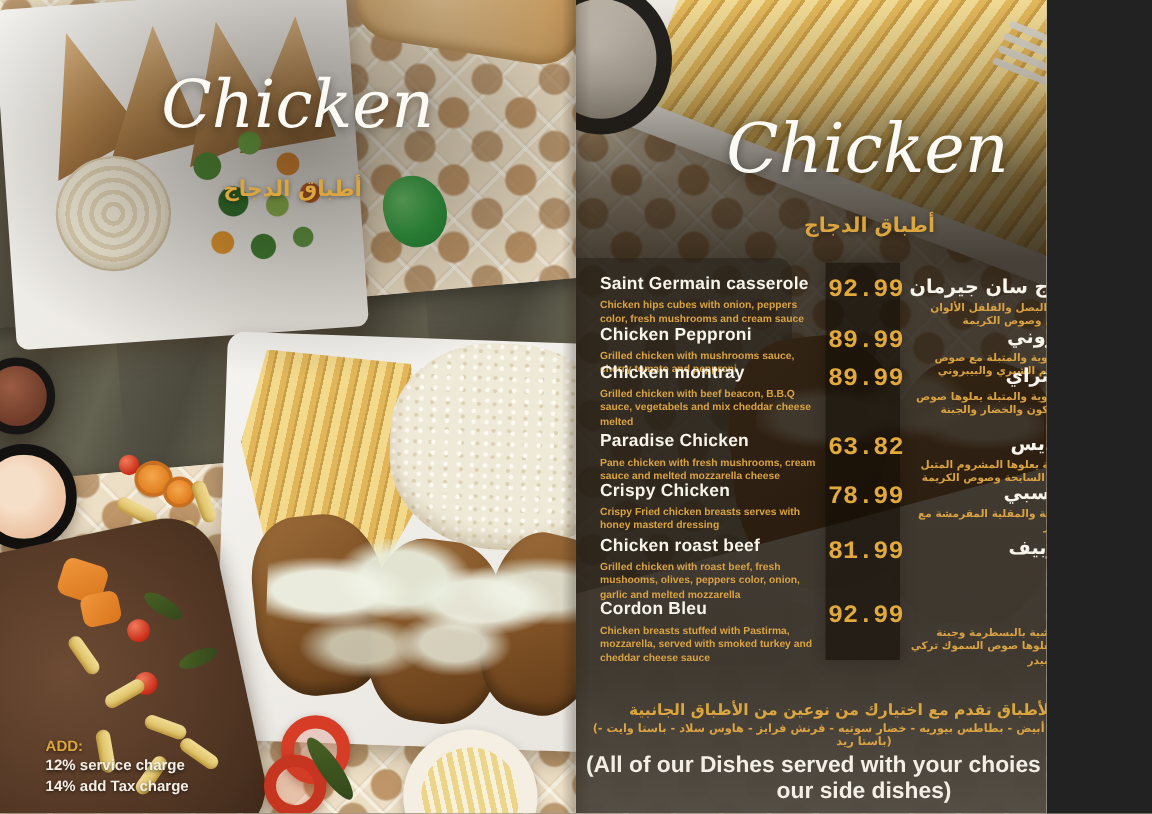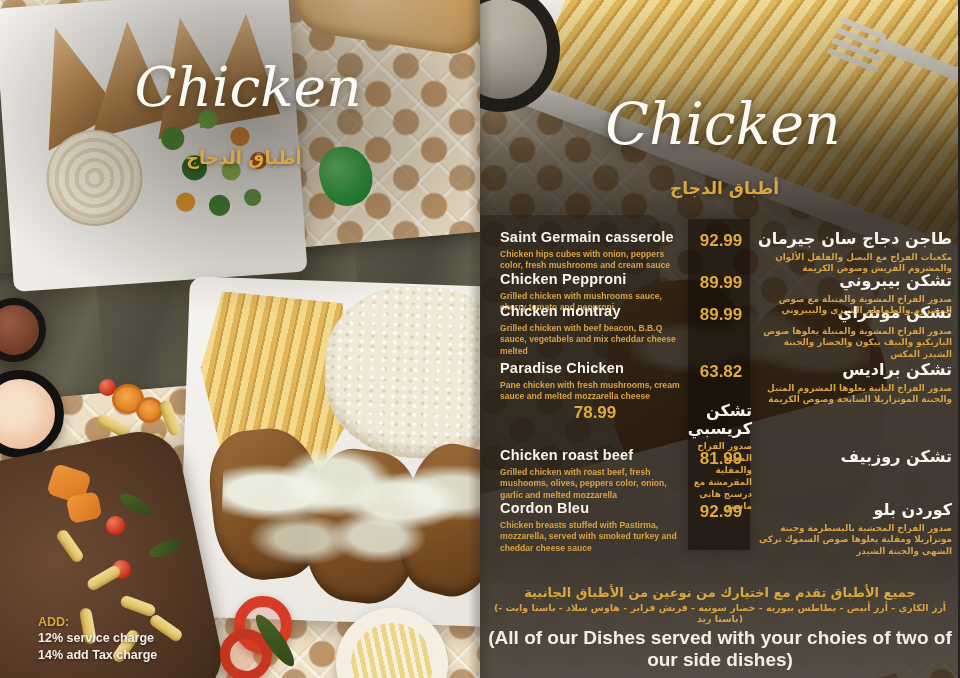--- a/index.html
+++ b/index.html
@@ -1,18 +1,18 @@
 <!DOCTYPE html>
 <html><head>
 <meta charset="utf-8">
 <style>
   * { box-sizing: border-box; margin: 0; padding: 0; }
   body { margin: 0; background: #222; }
   .spread {
-    position: relative; width: 958px; height: 678px; overflow: hidden;
+    position: relative; width: 872px; height: 678px; overflow: hidden;
     font-family: "Liberation Sans", sans-serif;
     background: #eadcc2;
   }
   
   .lattice {
     background-color: #ecdfc6;
     background-image:
       radial-gradient(circle at center, rgba(184,140,92,0.88) 0, rgba(184,140,92,0.88) 12px, rgba(184,140,92,0) 14px),
       radial-gradient(circle at center, rgba(168,126,80,0.72) 0, rgba(168,126,80,0.72) 12px, rgba(168,126,80,0) 14px),
       repeating-linear-gradient(45deg, rgba(255,252,243,0.55) 0 3px, rgba(120,90,55,0.05) 3px 5px, rgba(255,252,243,0) 5px 28px),
@@ -159,21 +159,21 @@
       rgba(26,19,11,0.02) 0%, rgba(26,19,11,0.2) 10%, rgba(26,19,11,0.62) 22%,
       rgba(27,20,12,0.8) 32%, rgba(27,20,12,0.82) 82%, rgba(27,20,12,0.72) 100%); }
   .price-band { left: 208px; top: 219px; width: 62px; height: 331px; z-index: 15;
     background: rgba(16,10,4,0.58); box-shadow: 0 0 14px rgba(0,0,0,0.25); }
 
   
   .menu-row { position: absolute; left: 20px; width: 452px; z-index: 20;
     display: grid; grid-template-columns: 190px 62px 1fr; align-items: start; }
   .item-name { color: #f7f4ec; font-weight: bold; font-size: 14.5px; letter-spacing: 0.2px; line-height: 1.05; }
   .item-desc { color: #d9a243; font-weight: bold; font-size: 8.6px; line-height: 1.3; margin-top: 4px; width: 185px; }
-  .item-price { color: #e2a93c; font-weight: bold; font-size: 17px; text-align: center; padding-top: 1px; }
+  .item-price { color: #e2a93c; font-weight: bold; font-size: 21px; text-align: center; padding-top: 1px; font-family: Liberation Mono, monospace; }
   .ar-cell { direction: rtl; text-align: right; }
   .item-name-ar { font-family: "DejaVu Sans", sans-serif; color: #f7f4ec; font-weight: bold; font-size: 16px; line-height: 1.1; }
   .item-desc-ar { font-family: "DejaVu Sans", sans-serif; color: #d9a243; font-weight: bold; font-size: 8.8px; line-height: 1.35; margin-top: 4px; }
 
   
   .footer { position: absolute; left: 8px; top: 585px; width: 464px; z-index: 20; text-align: center; }
   .footer .f-ar1 { font-family: "DejaVu Sans", sans-serif; color: #dca63e; font-weight: bold; font-size: 13px; }
   .footer .f-ar2 { font-family: "DejaVu Sans", sans-serif; color: #d9a243; font-weight: bold; font-size: 9.5px; margin-top: 2px; }
   .footer .f-en  { color: #f3efe6; font-weight: bold; font-size: 19px; margin-top: 3px; }
 </style>
@@ -323,20 +323,24 @@
         <div class="item-desc">Pane chicken with fresh mushrooms, cream sauce and melted mozzarella cheese</div>
       </div>
       <div class="item-price">63.82</div>
       <div class="ar-cell">
         <div class="item-name-ar">تشكن براديس</div>
         <div class="item-desc-ar">صدور الفراخ البانية يعلوها المشروم المتبل والجبنة الموتزاريلا السايحة وصوص الكريمة</div>
       </div>
     </div>
 
     <div class="menu-row" style="top:402px;">
+      <div>
+        <div class="item-name">Crispy Chicken</div>
+        <div class="item-desc">Crispy Fried chicken breasts serves with honey masterd dressing</div>
+      </div>
       <div class="item-price">78.99</div>
       <div class="ar-cell">
         <div class="item-name-ar">تشكن كريسبي</div>
         <div class="item-desc-ar">صدور الفراخ المتبلة والمقلية المقرمشة مع درسنج هاني ماستر</div>
       </div>
     </div>
 
     <div class="menu-row" style="top:448px;">
       <div>
         <div class="item-name">Chicken roast beef</div>

